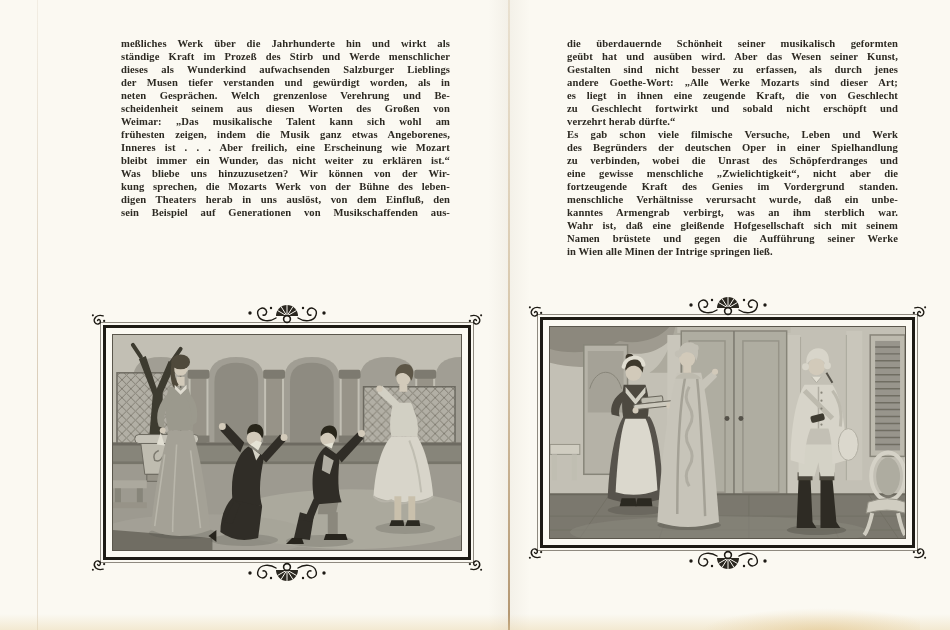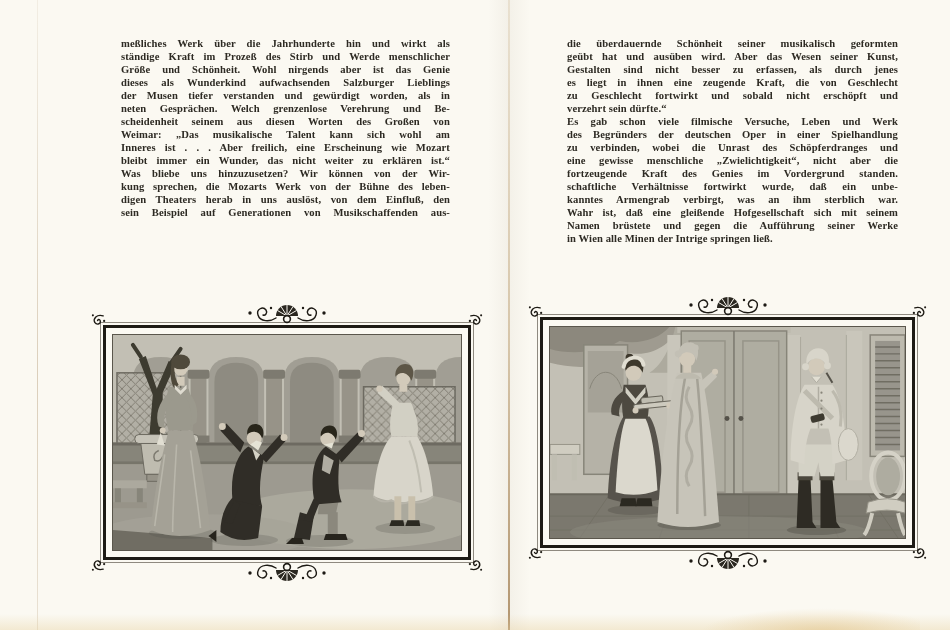--- a/index.html
+++ b/index.html
@@ -52,26 +52,26 @@
 <div class="gutter-shade"></div>
 <div class="gutter"></div>
 <div class="bottom-tint"></div>
 <div class="bottom-patch"></div>
 
 <section>
   <div class="textcol col-left para">
     <div>
         <div class="tline">meßliches Werk über die Jahrhunderte hin und wirkt als</div>
         <div class="tline">ständige Kraft im Prozeß des Stirb und Werde menschlicher</div>
-        <div class="tline">Größe und Schönheit. Wohl nirgends aber ist das Genie</div>
         <div class="tline">dieses als Wunderkind aufwachsenden Salzburger Lieblings</div>
         <div class="tline">der Musen tiefer verstanden und gewürdigt worden, als in</div>
         <div class="tline">neten Gesprächen. Welch grenzenlose Verehrung und Be-</div>
         <div class="tline">scheidenheit seinem aus diesen Worten des Großen von</div>
         <div class="tline">Weimar: „Das musikalische Talent kann sich wohl am</div>
+        <div class="tline">frühesten zeigen, indem die Musik ganz etwas Angeborenes,</div>
         <div class="tline">Inneres ist . . . Aber freilich, eine Erscheinung wie Mozart</div>
         <div class="tline">bleibt immer ein Wunder, das nicht weiter zu erklären ist.“</div>
         <div class="tline">Was bliebe uns hinzuzusetzen? Wir können von der Wir-</div>
         <div class="tline">kung sprechen, die Mozarts Werk von der Bühne des leben-</div>
         <div class="tline">digen Theaters herab in uns auslöst, von dem Einfluß, den</div>
         <div class="tline last">sein Beispiel auf Generationen von Musikschaffenden aus-</div>
       </div>
   </div>
 
   <figure class="plate plate-left" style="margin:0">
@@ -259,31 +259,32 @@
     </div>
   </figure>
 </section>
 
 <section>
   <div class="textcol col-right">
     <div class="para end-ragged">
         <div class="tline">die überdauernde Schönheit seiner musikalisch geformten</div>
         <div class="tline">geübt hat und ausüben wird. Aber das Wesen seiner Kunst,</div>
         <div class="tline">Gestalten sind nicht besser zu erfassen, als durch jenes</div>
+        <div class="tline">andere Goethe-Wort: „Alle Werke Mozarts sind dieser Art;</div>
         <div class="tline">es liegt in ihnen eine zeugende Kraft, die von Geschlecht</div>
         <div class="tline">zu Geschlecht fortwirkt und sobald nicht erschöpft und</div>
-        <div class="tline last">verzehrt sein dürfte.“</div>
+        <div class="tline last">verzehrt herab dürfte.“</div>
       </div>
     <div class="para end-ragged">
         <div class="tline">Es gab schon viele filmische Versuche, Leben und Werk</div>
         <div class="tline">des Begründers der deutschen Oper in einer Spielhandlung</div>
         <div class="tline">zu verbinden, wobei die Unrast des Schöpferdranges und</div>
         <div class="tline">eine gewisse menschliche „Zwielichtigkeit“, nicht aber die</div>
         <div class="tline">fortzeugende Kraft des Genies im Vordergrund standen.</div>
-        <div class="tline">schaftliche Verhältnisse fortwirkt wurde, daß ein unbe-</div>
+        <div class="tline">menschliche Verhältnisse verursacht wurde, daß ein unbe-</div>
         <div class="tline">kanntes Armengrab verbirgt, was an ihm sterblich war.</div>
         <div class="tline">Wahr ist, daß eine gleißende Hofgesellschaft sich mit seinem</div>
         <div class="tline">Namen brüstete und gegen die Aufführung seiner Werke</div>
         <div class="tline last">in Wien alle Minen der Intrige springen ließ.</div>
       </div>
   </div>
 
   <figure class="plate plate-right" style="margin:0">
     <span class="crest top">
       <svg viewBox="0 0 88 28">

